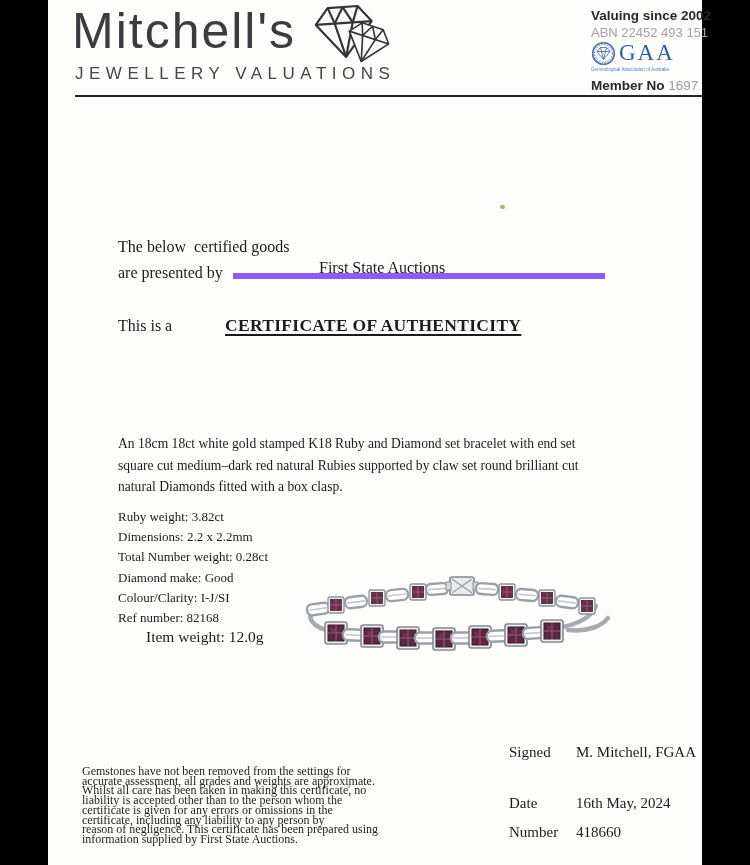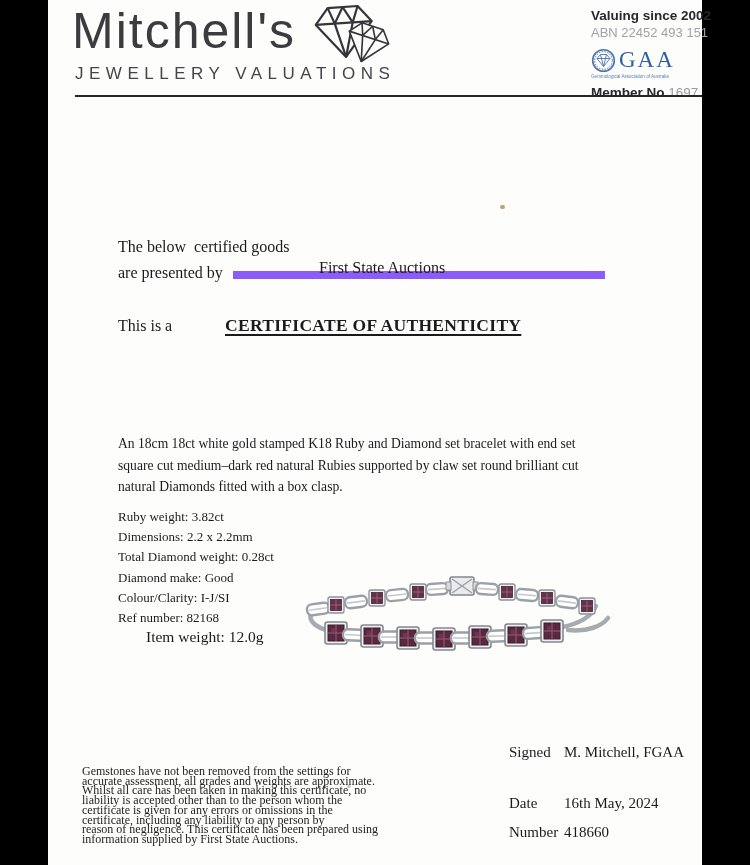--- a/index.html
+++ b/index.html
@@ -9,46 +9,46 @@
 
   
   .brand-name{position:absolute;left:24px;top:2px;font-family:"Liberation Sans",sans-serif;
               font-weight:300;font-size:50px;letter-spacing:2px;color:#3b3b40;}
   .brand-tagline{position:absolute;left:27px;top:64px;font-family:"Liberation Sans",sans-serif;
               font-size:17px;letter-spacing:5.5px;color:#45454a;}
   .diamonds-logo{position:absolute;left:262px;top:2px;}
   .head-right{position:absolute;left:543px;top:8px;width:105px;font-family:"Liberation Sans",sans-serif;}
   .valuing{font-size:13.5px;font-weight:bold;color:#28282c;white-space:nowrap;}
   .abn{font-size:13px;color:#a2a2a5;margin-top:2px;white-space:nowrap;}
-  .gaa-row{display:flex;align-items:center;margin-top:7px;}
+  .gaa-row{display:flex;align-items:center;}
   .gaa-acronym{font-family:"Liberation Serif",serif;font-size:23px;letter-spacing:2px;
                color:#2e5fa3;margin-left:3px;}
   .gaa-full{font-size:4.6px;color:#5b82b8;margin-top:1px;white-space:nowrap;}
   .member{font-size:13.5px;margin-top:6px;white-space:nowrap;}
   .member .lbl{font-weight:bold;color:#28282c;}
   .member .num{color:#9a9a9e;}
   .rule{position:absolute;left:27px;top:95px;width:627px;height:2px;background:#26262a;}
 
   
   .intro-1{position:absolute;left:70px;top:238px;font-size:16px;white-space:pre-wrap;}
   .intro-2{position:absolute;left:70px;top:264px;font-size:16px;}
   .presenter-line{position:absolute;left:185px;top:259px;width:372px;height:20px;
-                  border-bottom:8px solid #8b5cf6;font-size:16px;padding-left:86px;box-sizing:border-box;}
+                  border-bottom:6px solid #8b5cf6;font-size:16px;padding-left:86px;box-sizing:border-box;}
   .heading-prefix{position:absolute;left:70px;top:317px;font-size:16px;}
   .heading-title{position:absolute;left:177px;top:315px;font-size:17.5px;font-weight:bold;
                  letter-spacing:.3px;text-decoration:underline;text-underline-offset:3px;
                  text-decoration-thickness:2px;}
   .description{position:absolute;left:70px;top:433px;font-size:13.6px;line-height:21.5px;
                white-space:pre-line;}
   .specs{position:absolute;left:70px;top:507px;font-size:13px;line-height:20.2px;}
   .item-weight{position:absolute;left:70px;top:628px;font-size:15.5px;margin-left:28px;}
 
   
   .sig-label{position:absolute;left:461px;font-size:15px;}
-  .sig-value{position:absolute;left:516px;font-size:15px;white-space:nowrap;}
+  .sig-value{position:absolute;left:528px;font-size:15px;white-space:nowrap;}
 
   .disclaimer{position:absolute;left:34px;top:767px;font-size:12px;line-height:9.7px;
               color:#222;white-space:pre-line;}
 
   .bracelet{position:absolute;left:248px;top:552px;filter:blur(.4px) saturate(.9);}
 
   .speck-a{position:absolute;left:452px;top:205px;width:5px;height:4px;background:#b98f62;
            border-radius:2px;opacity:.85;}
   .speck-b{position:absolute;left:299px;top:785px;width:4px;height:3px;background:#9a9a9a;
            border-radius:2px;opacity:.5;}
@@ -119,21 +119,21 @@
     <div class="heading-prefix">This is a</div>
     <div class="heading-title">CERTIFICATE OF AUTHENTICITY</div>
 
     <div class="description">An 18cm 18ct white gold stamped K18 Ruby and Diamond set bracelet with end set
 square cut medium–dark red natural Rubies supported by claw set round brilliant cut
 natural Diamonds fitted with a box clasp.</div>
 
     <div class="specs">
       <div>Ruby weight: 3.82ct</div>
       <div>Dimensions: 2.2 x 2.2mm</div>
-      <div>Total Diamond weight: 0.28ct</div>
+      <div>Total Number weight: 0.28ct</div>
       <div>Diamond make: Good</div>
       <div>Colour/Clarity: I-J/SI</div>
       <div>Ref number: 82168</div>
     </div>
     <div class="item-weight">Item weight: 12.0g</div>
 
     <svg class="bracelet" width="322" height="120" viewBox="0 0 322 120">
       <defs>
         <g id="cl-lg">
           <rect x="-11" y="-11" width="22" height="22" rx="2.5" fill="#eef0f2" stroke="#84888e" stroke-width="1.6"></rect>

